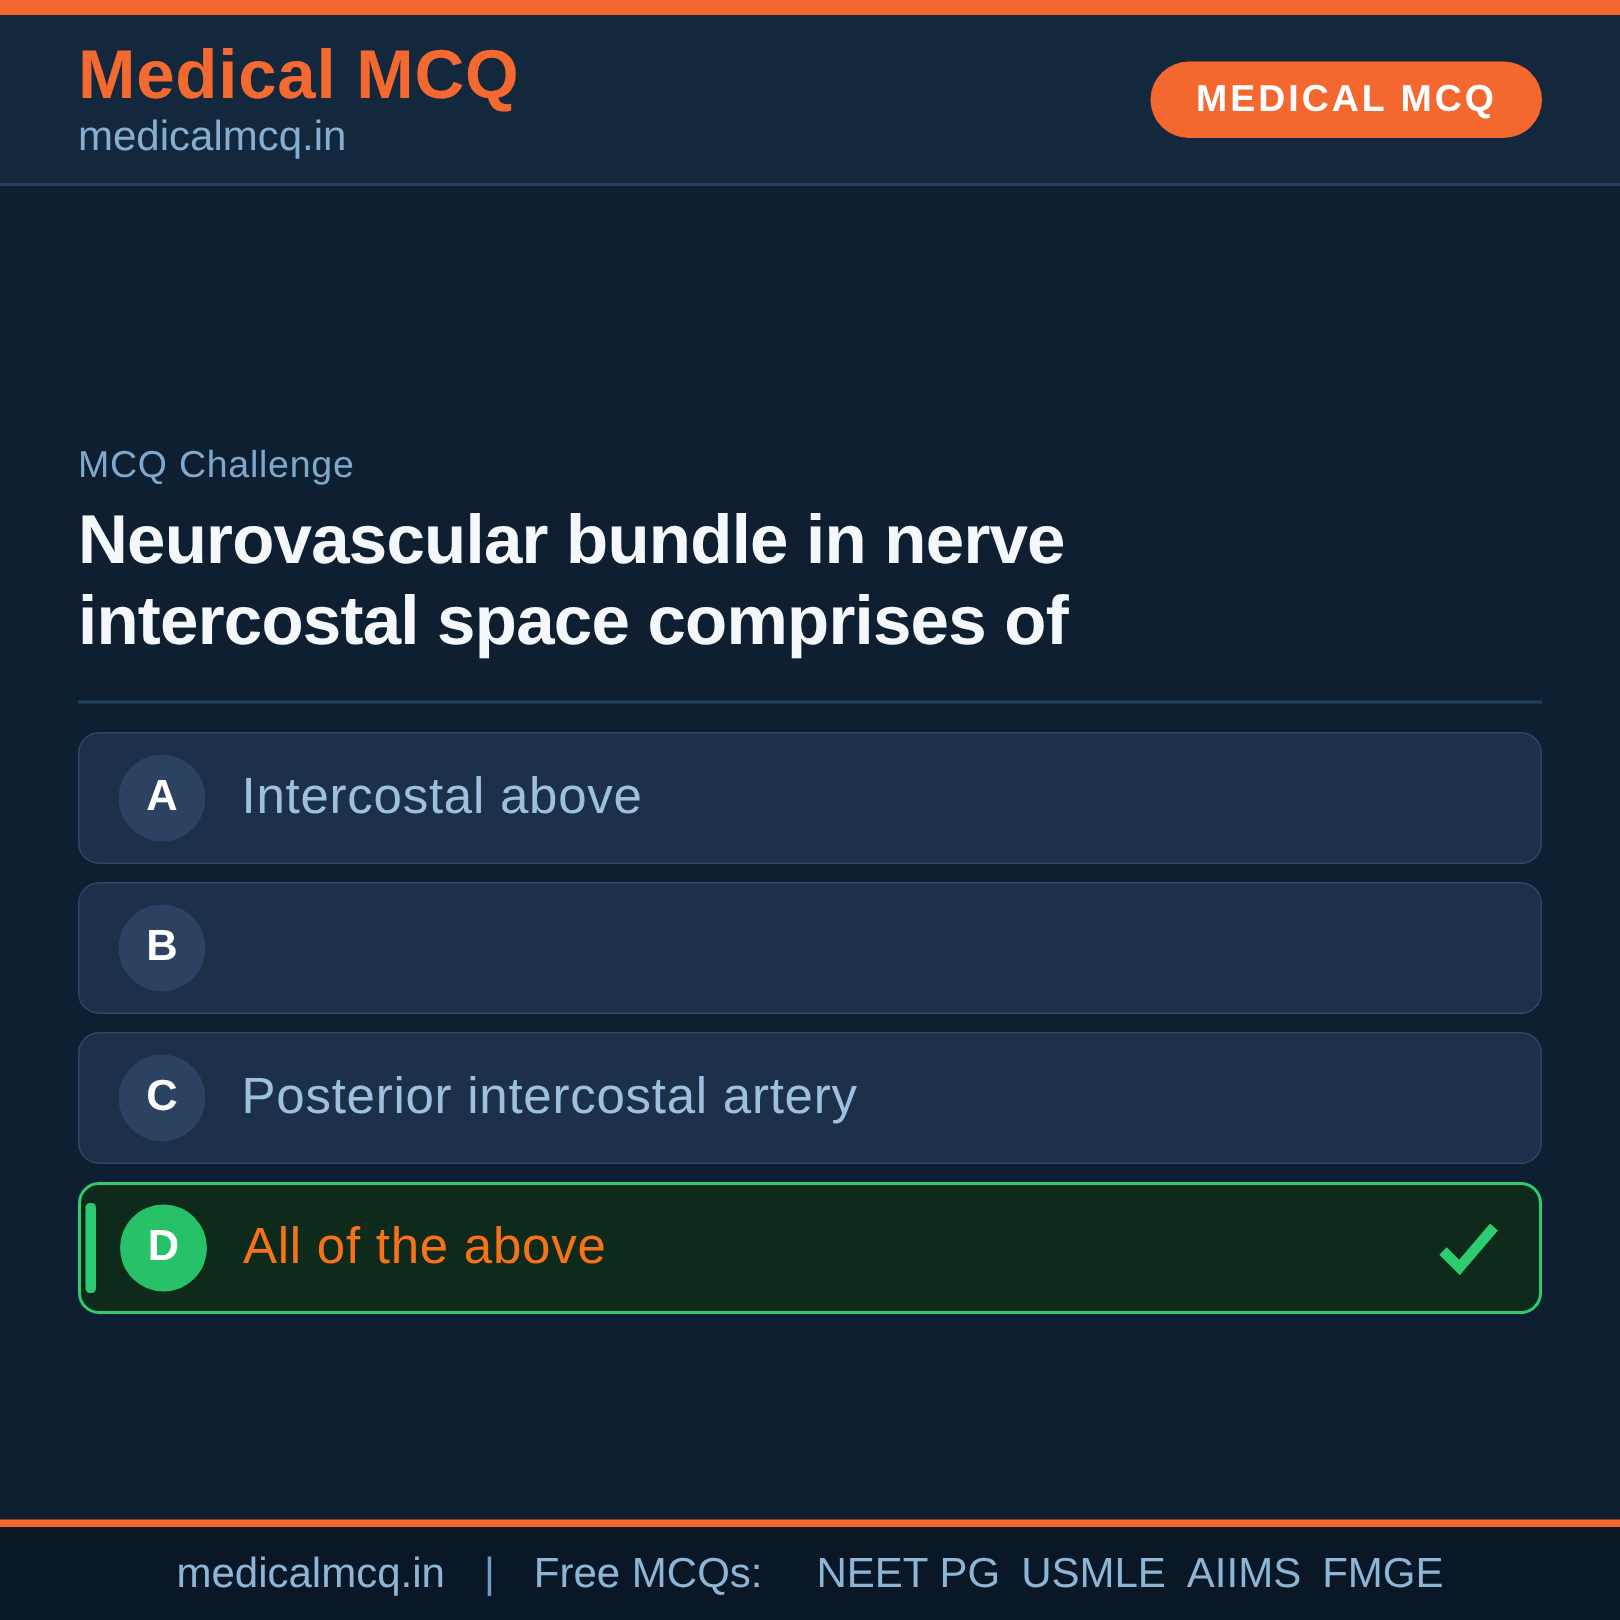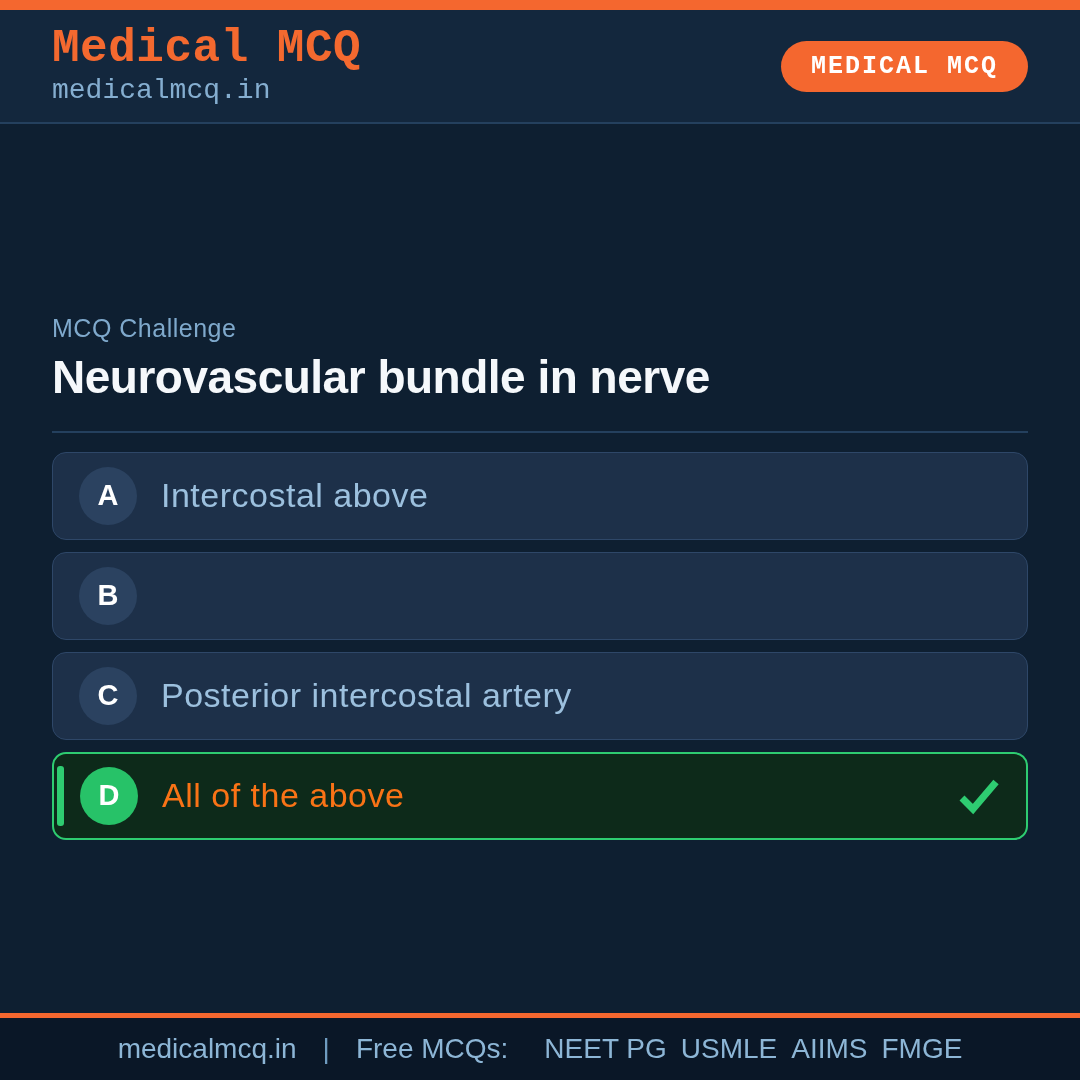--- a/index.html
+++ b/index.html
@@ -27,21 +27,20 @@
   .header {
     position: absolute;
     top: 10px; left: 0;
     width: 100%; height: 114px;
     background: #13273d;
     border-bottom: 2px solid #24405e;
     display: flex;
     align-items: center;
     justify-content: space-between;
     padding: 0 52px;
-    font-family: Liberation Mono, monospace;
   }
   .brand-block { display: flex; flex-direction: column; }
   .brand-title {
     font-size: 46px;
     font-weight: bold;
     color: #f4692f;
     letter-spacing: 0.5px;
     line-height: 1.05;
   }
   .brand-site {
@@ -55,21 +54,21 @@
     color: #ffffff;
     font-size: 25px;
     font-weight: bold;
     letter-spacing: 2px;
     padding: 11px 30px;
     border-radius: 999px;
     white-space: nowrap;
   }
 
   
-  .main { position: absolute; top: 144px; left: 0; width: 100%; padding: 0 52px; }
+  .main { position: absolute; top: 126px; left: 0; width: 100%; padding: 0 52px; }
   .eyebrow {
     margin-top: 170px;
     font-size: 25px;
     color: #7fa9cc;
     letter-spacing: 0.5px;
   }
   .question-title {
     margin-top: 8px;
     font-size: 46px;
     font-weight: bold;
@@ -162,21 +161,21 @@
   <div class="header">
     <div class="brand-block">
       <div class="brand-title">Medical MCQ</div>
       <div class="brand-site">medicalmcq.in</div>
     </div>
     <div class="brand-badge">MEDICAL MCQ</div>
   </div>
 
   <div class="main">
     <div class="eyebrow">MCQ Challenge</div>
-    <h1 class="question-title"><span>Neurovascular bundle in nerve</span><br></h1>
+    <h1 class="question-title"><span>Neurovascular bundle in nerve</span><br><span>intercostal space comprises of</span></h1>
     <hr class="divider">
 
     <div class="options">
 
       <div class="option">
         <div class="option-letter">A</div>
         <div class="option-text">Intercostal above</div>
       </div>
 
       <div class="option">

